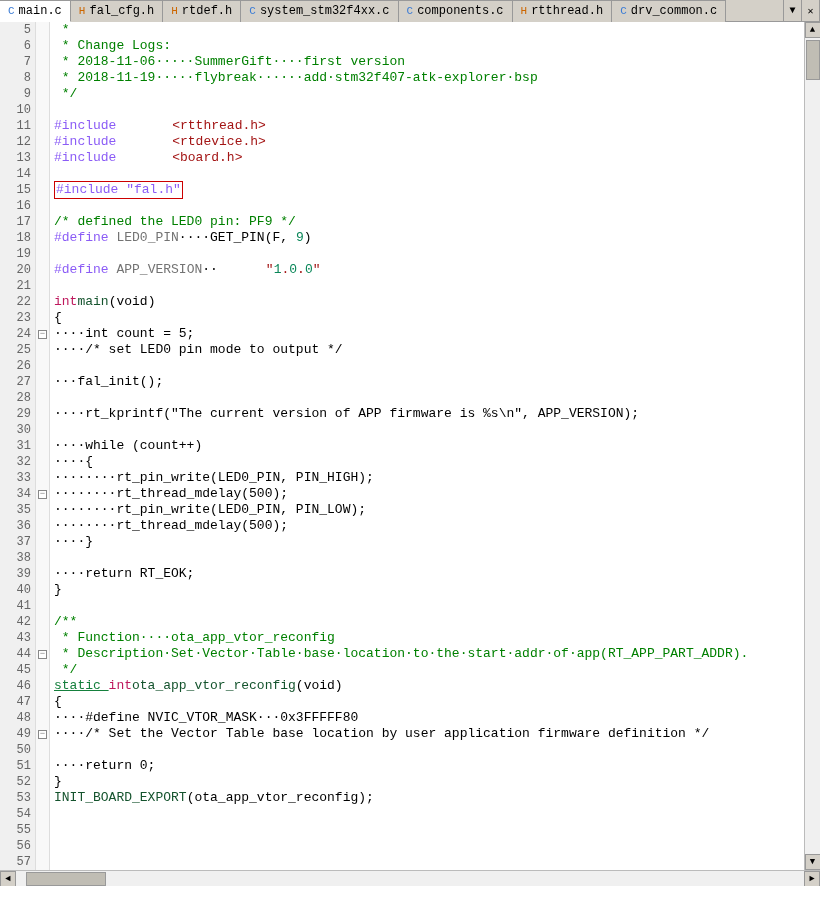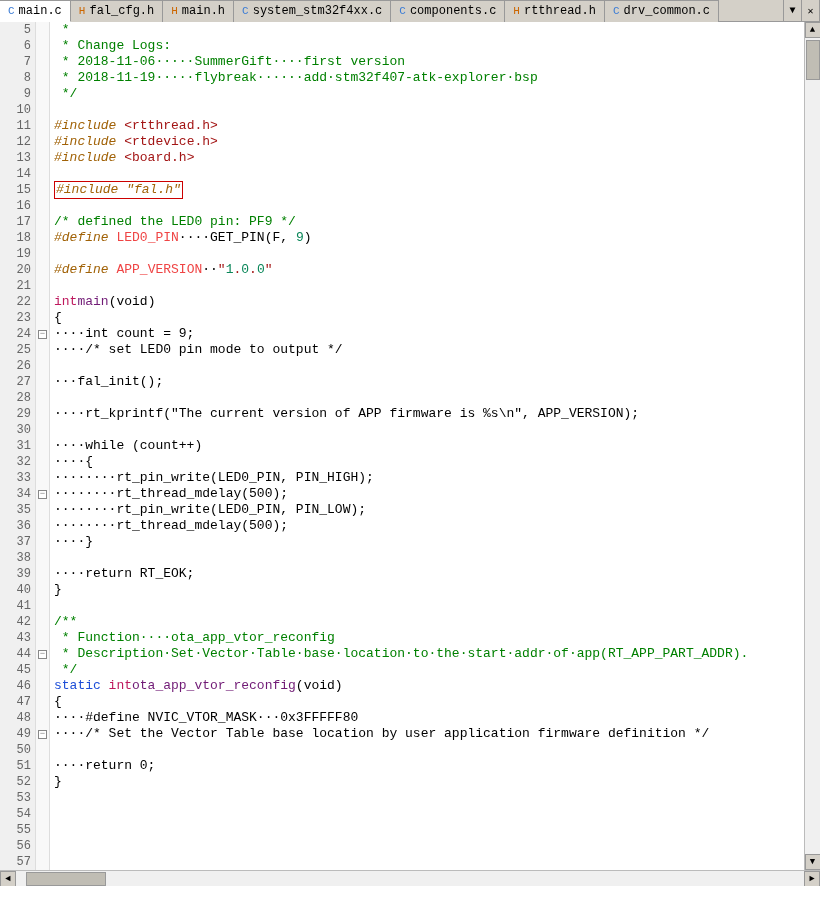--- a/index.html
+++ b/index.html
@@ -105,27 +105,27 @@
     .code-line {
       height: 16px;
       line-height: 16px;
       white-space: pre;
       display: flex;
       align-items: center;
     }
 
     
     .c-comment { color: #008000; }
-    .c-preprocessor { color: #a16207; font-style: italic; }
-    .c-keyword { color: #1d4ed8; }
+    .c-preprocessor { color: #8b5cf6; }
+    .c-keyword { color: #15803d; text-decoration: underline; }
     .c-type { color: #be185d; }
-    .c-string { color: #a31515; }
+    .c-string { color: #a31515; margin-left: 48px; }
     .c-number { color: #098658; }
-    .c-function { color: #701a75; }
-    .c-macro { color: #ef4444; }
+    .c-function { color: #14532d; }
+    .c-macro { color: #737373; }
 
     
     .highlight-box {
       display: inline;
       border: 1.5px solid #cc0000;
       background: transparent;
       padding: 0 1px;
     }
 
     
@@ -211,21 +211,21 @@
   <div class="tab active">
     <span style="color:#3a7bd5; font-size:11px;">C</span>
     <span>main.c</span>
   </div>
   <div class="tab">
     <span style="color:#cc6600; font-size:11px;">H</span>
     <span>fal_cfg.h</span>
   </div>
   <div class="tab">
     <span style="color:#cc6600; font-size:11px;">H</span>
-    <span>main.h</span>
+    <span>rtdef.h</span>
   </div>
   <div class="tab">
     <span style="color:#3a7bd5; font-size:11px;">C</span>
     <span>system_stm32f4xx.c</span>
   </div>
   <div class="tab">
     <span style="color:#3a7bd5; font-size:11px;">C</span>
     <span>components.c</span>
   </div>
   <div class="tab">
@@ -379,21 +379,21 @@
         <div class="code-line"></div>
         <div class="code-line"><span class="highlight-box"><span class="c-preprocessor">#include "fal.h"</span></span></div>
         <div class="code-line"></div>
         <div class="code-line"><span class="c-comment">/* defined the LED0 pin: PF9 */</span></div>
         <div class="code-line"><span class="c-preprocessor">#define </span><span class="c-macro">LED0_PIN</span>····GET_PIN(F, <span class="c-number">9</span>)</div>
         <div class="code-line"></div>
         <div class="code-line"><span class="c-preprocessor">#define </span><span class="c-macro">APP_VERSION</span>··<span class="c-string">"<span class="c-number">1</span>.<span class="c-number">0</span>.<span class="c-number">0</span>"</span></div>
         <div class="code-line"></div>
         <div class="code-line"><span class="c-type">int</span> <span class="c-function">main</span>(void)</div>
         <div class="code-line">{</div>
-        <div class="code-line">····int count = 9;</div>
+        <div class="code-line">····int count = 5;</div>
         <div class="code-line">····/* set LED0 pin mode to output */</div>
         <div class="code-line"></div>
         <div class="code-line">···fal_init();</div>
         <div class="code-line"></div>
         <div class="code-line">····rt_kprintf("The current version of APP firmware is %s\n", APP_VERSION);</div>
         <div class="code-line"></div>
         <div class="code-line">····while (count++)</div>
         <div class="code-line">····{</div>
         <div class="code-line">········rt_pin_write(LED0_PIN, PIN_HIGH);</div>
         <div class="code-line">········rt_thread_mdelay(500);</div>
@@ -408,20 +408,21 @@
         <div class="code-line"><span class="c-comment"> * Function····ota_app_vtor_reconfig</span></div>
         <div class="code-line"><span class="c-comment"> * Description·Set·Vector·Table·base·location·to·the·start·addr·of·app(RT_APP_PART_ADDR).</span></div>
         <div class="code-line"><span class="c-comment"> */</span></div>
         <div class="code-line"><span class="c-keyword">static </span><span class="c-type">int</span> <span class="c-function">ota_app_vtor_reconfig</span>(void)</div>
         <div class="code-line">{</div>
         <div class="code-line">····#define NVIC_VTOR_MASK···0x3FFFFF80</div>
         <div class="code-line">····/* Set the Vector Table base location by user application firmware definition */</div>
         <div class="code-line"></div>
         <div class="code-line">····return 0;</div>
         <div class="code-line">}</div>
+        <div class="code-line"><span class="c-function">INIT_BOARD_EXPORT</span>(ota_app_vtor_reconfig);</div>
         <div class="code-line"></div>
       </div>
 
     <div class="scrollbar-v">
       <div class="scrollbar-v-btn">▲</div>
       <div class="scrollbar-v-thumb"></div>
       <div style="flex:1"></div>
       <div class="scrollbar-v-btn">▼</div>
     </div>
   </div>

